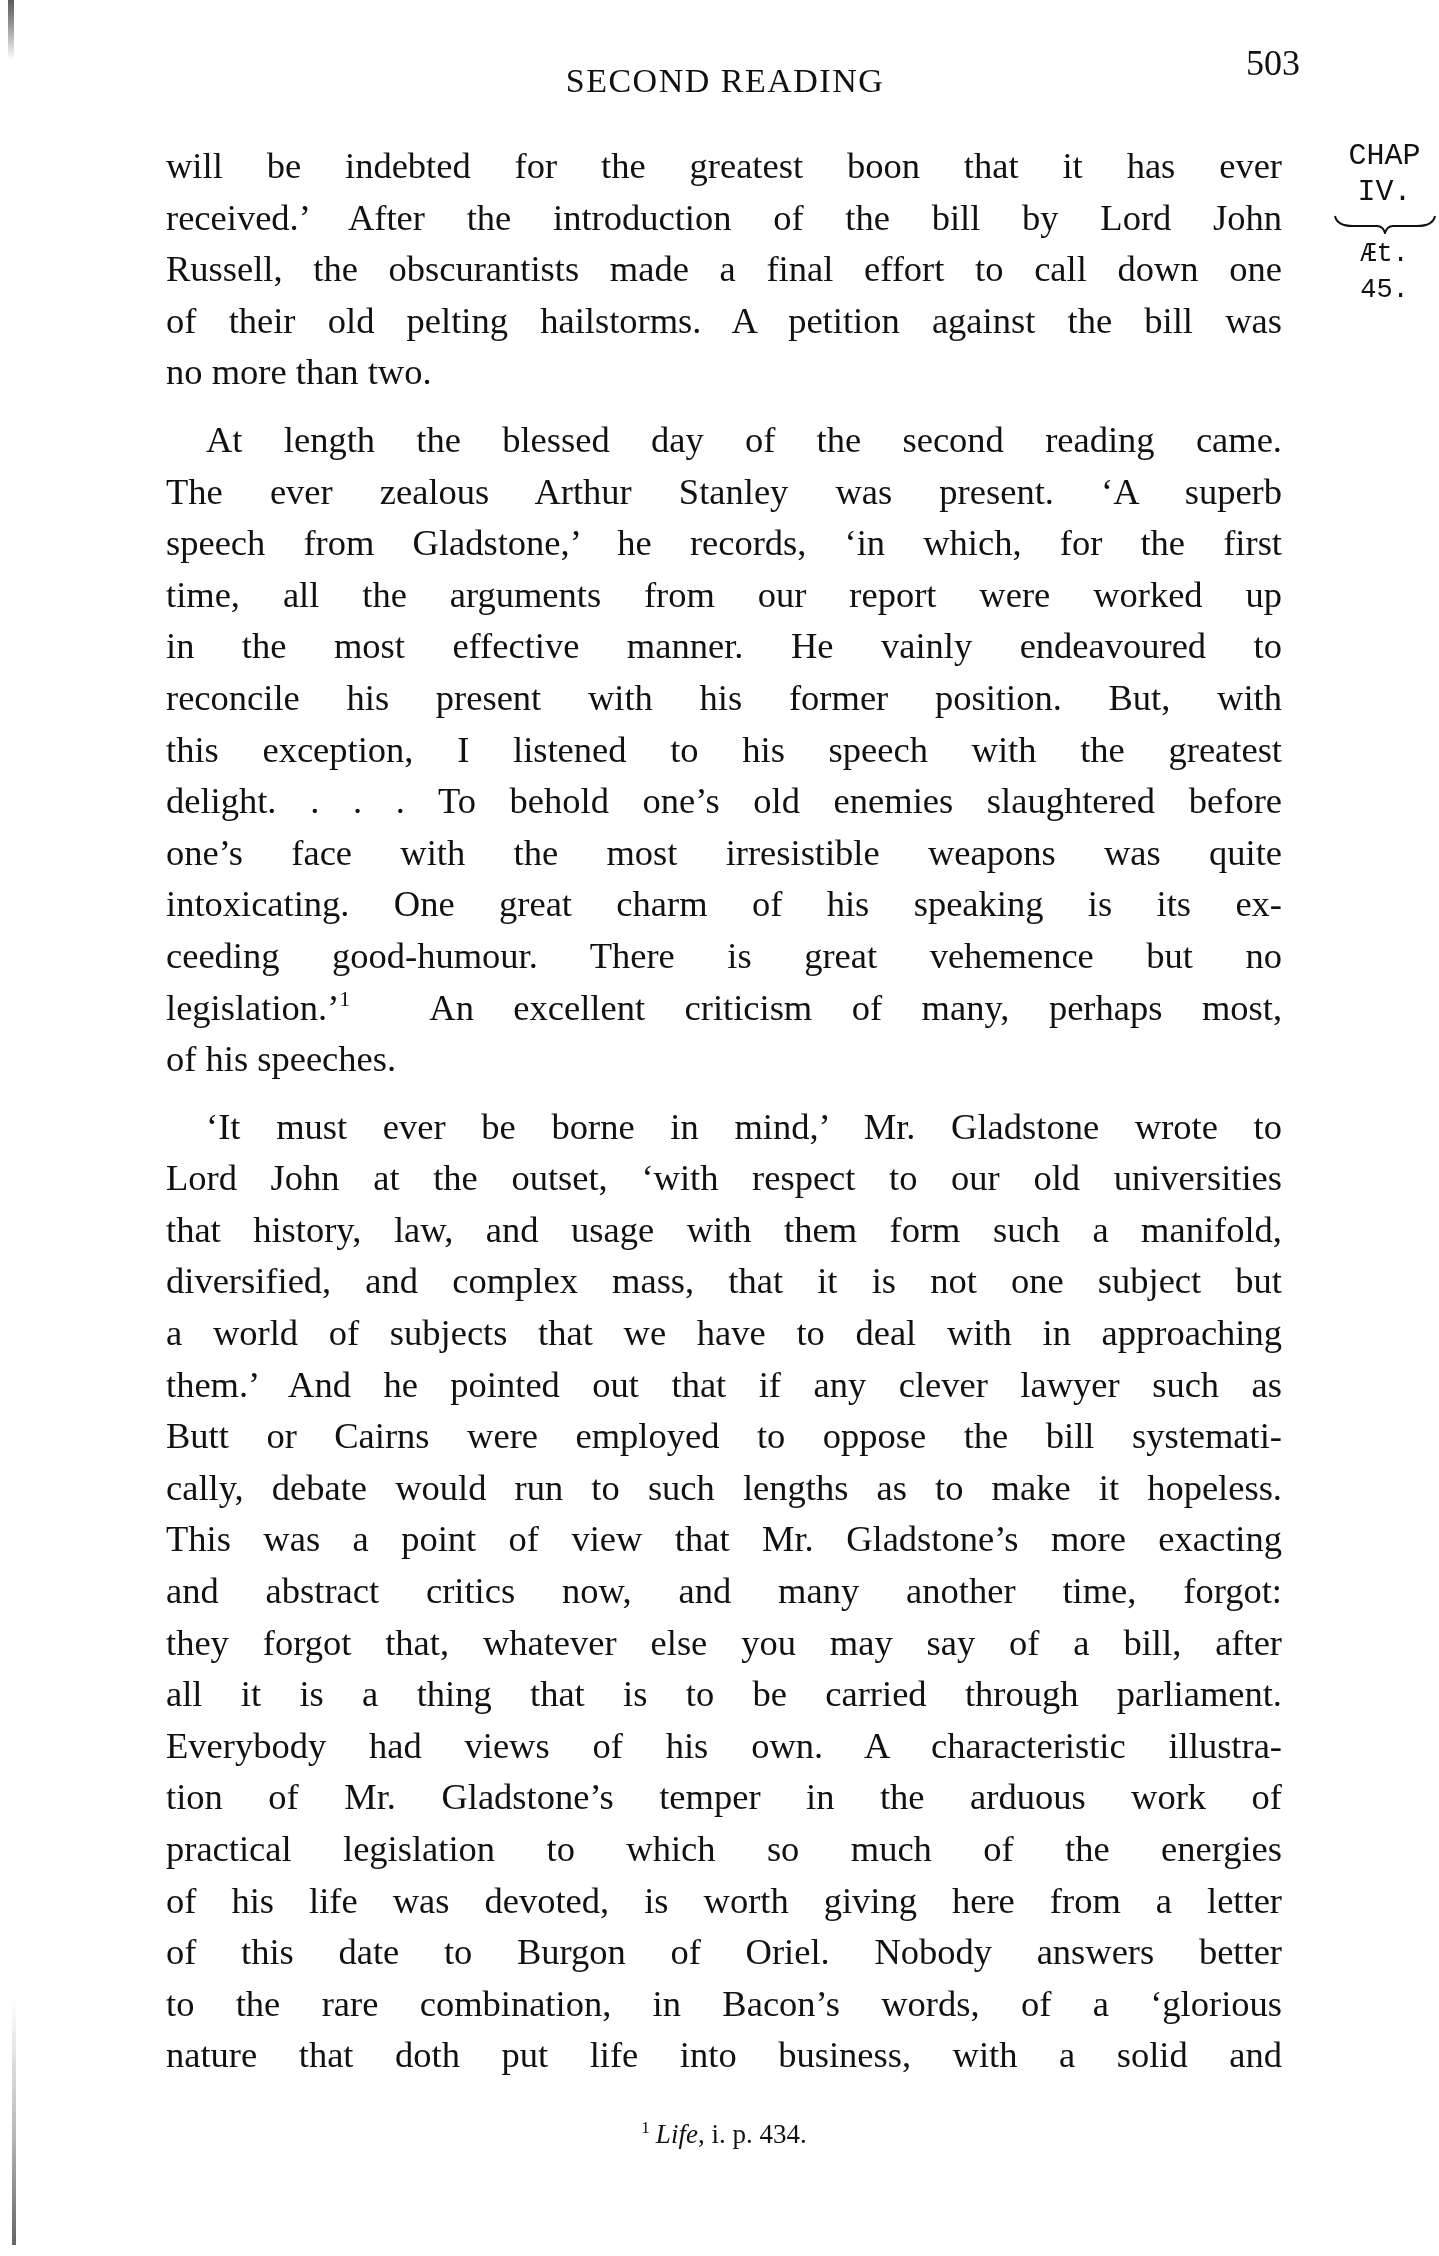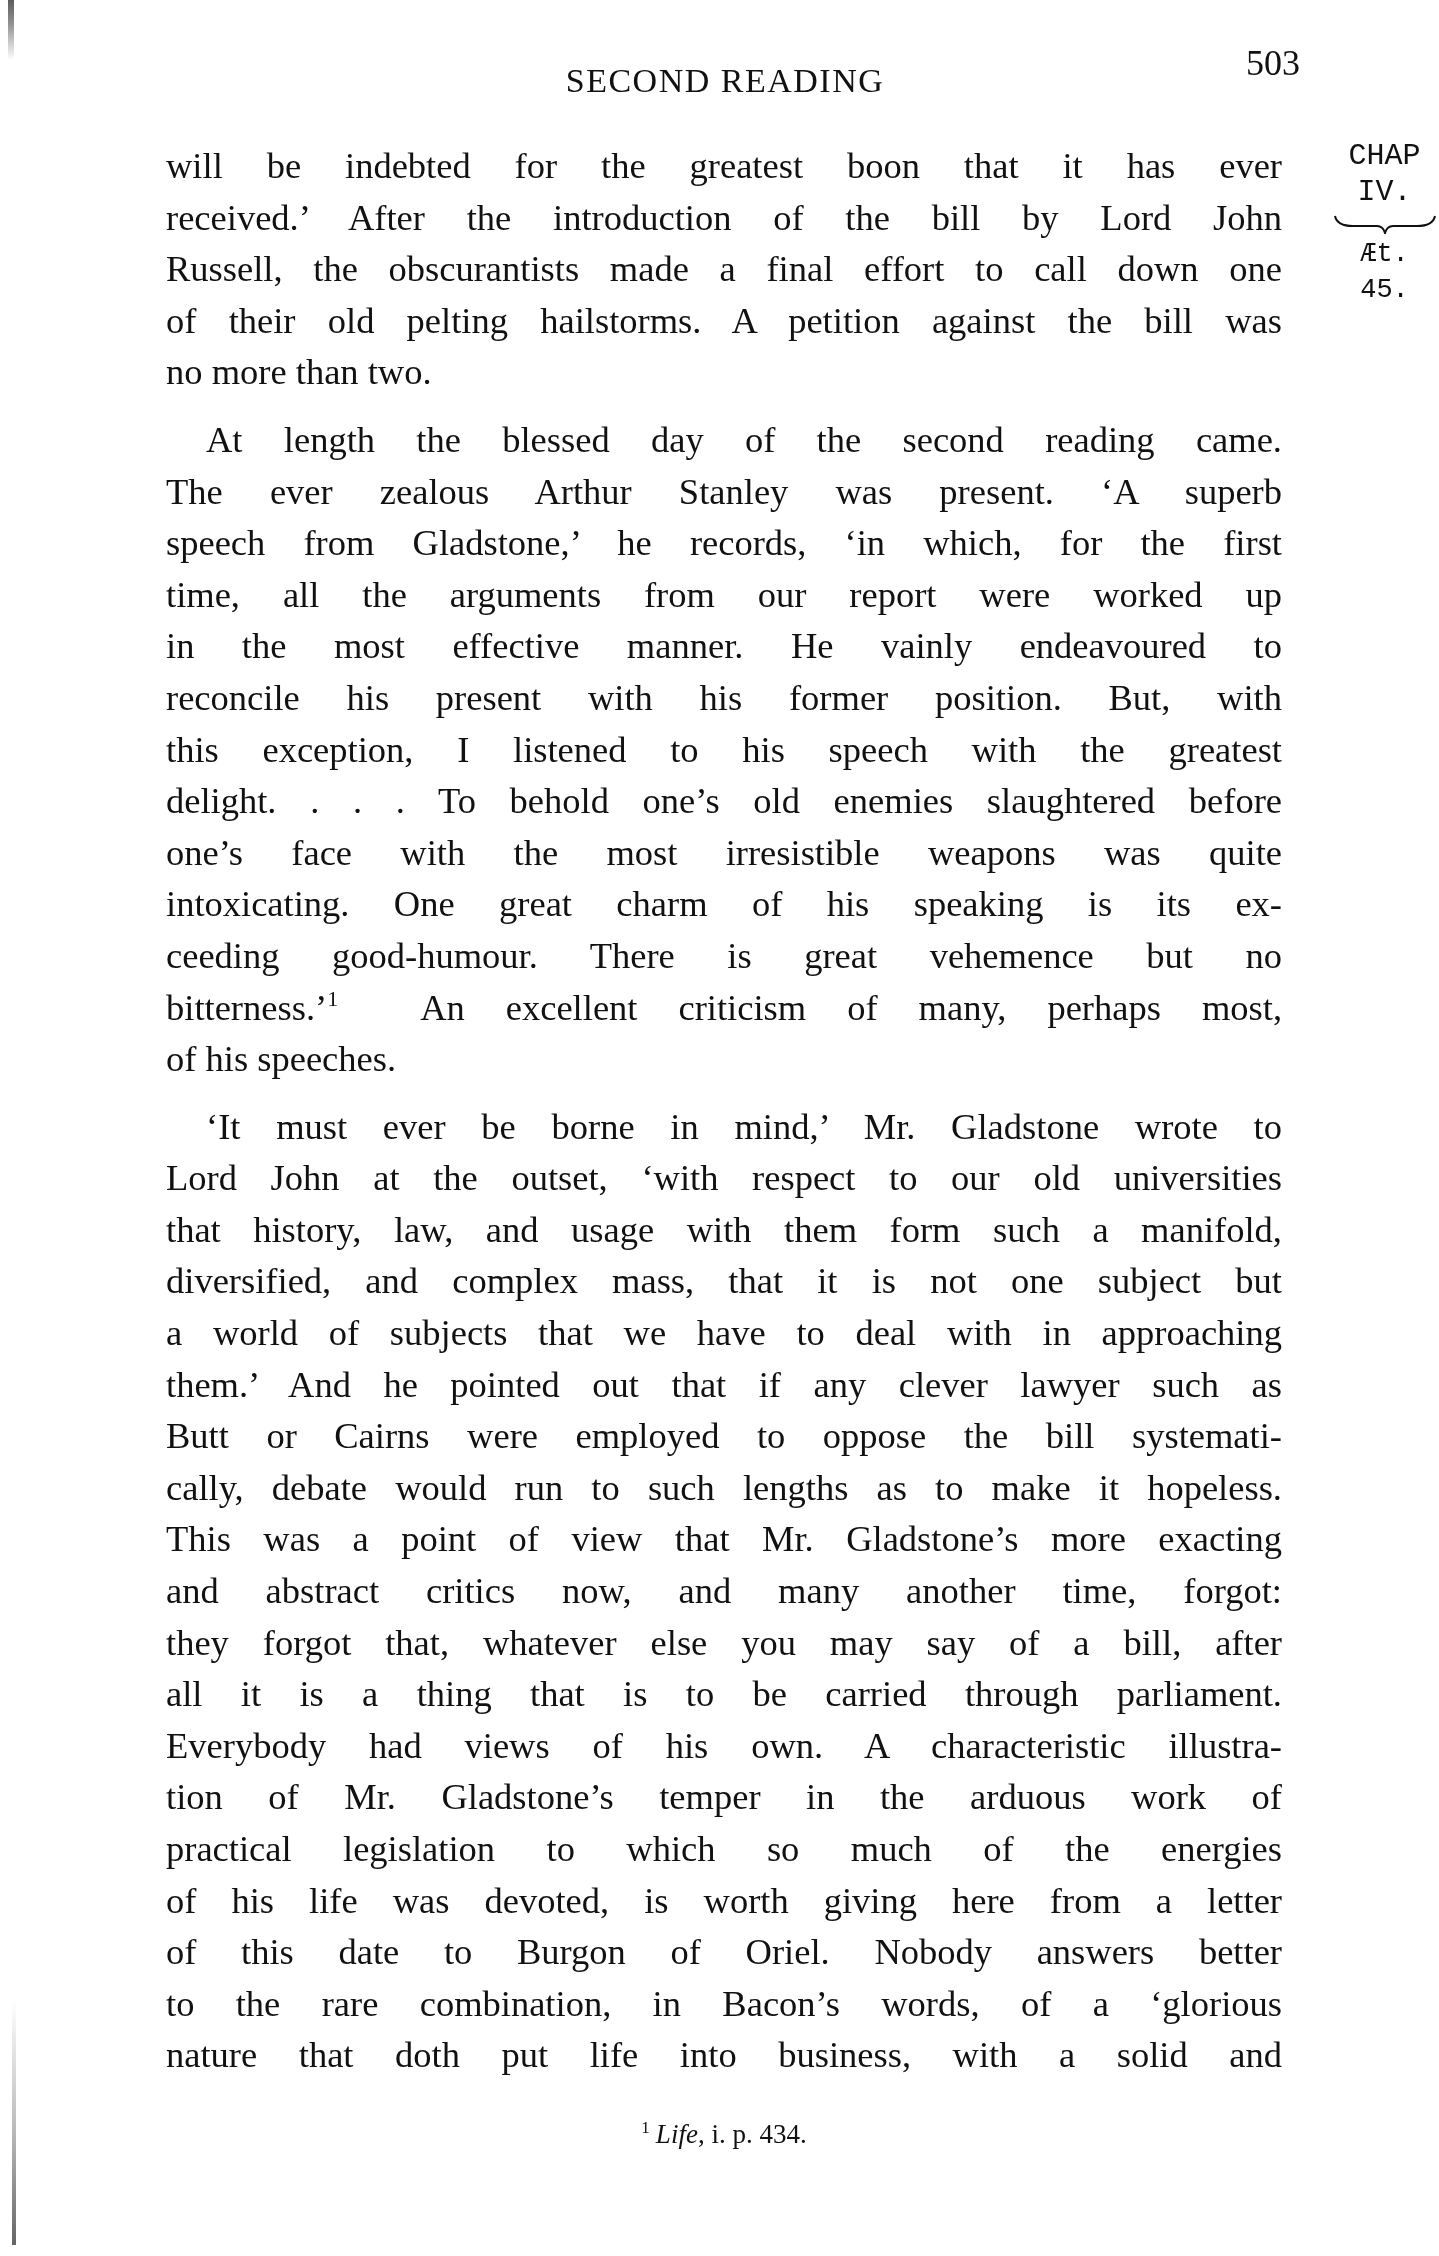--- a/index.html
+++ b/index.html
@@ -157,21 +157,21 @@
     <span class="line">The ever zealous Arthur Stanley was present. ‘A superb</span>
     <span class="line">speech from Gladstone,’ he records, ‘in which, for the first</span>
     <span class="line">time, all the arguments from our report were worked up</span>
     <span class="line">in the most effective manner. He vainly endeavoured to</span>
     <span class="line">reconcile his present with his former position. But, with</span>
     <span class="line">this exception, I listened to his speech with the greatest</span>
     <span class="line">delight. . . . To behold one’s old enemies slaughtered before</span>
     <span class="line">one’s face with the most irresistible weapons was quite</span>
     <span class="line">intoxicating. One great charm of his speaking is its ex-</span>
     <span class="line">ceeding good-humour. There is great vehemence but no</span>
-    <span class="line"><span>bitterness.’</span><sup class="fn-ref">1</sup>&nbsp;&nbsp;<span>An excellent criticism of many, perhaps most,</span></span>
+    <span class="line"><span>legislation.’</span><sup class="fn-ref">1</sup>&nbsp;&nbsp;<span>An excellent criticism of many, perhaps most,</span></span>
     <span class="line last">of his speeches.</span>
   </p>
   <p>
     <span class="line indent">‘It must ever be borne in mind,’ Mr. Gladstone wrote to</span>
     <span class="line">Lord John at the outset, ‘with respect to our old universities</span>
     <span class="line">that history, law, and usage with them form such a manifold,</span>
     <span class="line">diversified, and complex mass, that it is not one subject but</span>
     <span class="line">a world of subjects that we have to deal with in approaching</span>
     <span class="line">them.’ And he pointed out that if any clever lawyer such as</span>
     <span class="line">Butt or Cairns were employed to oppose the bill systemati-</span>

